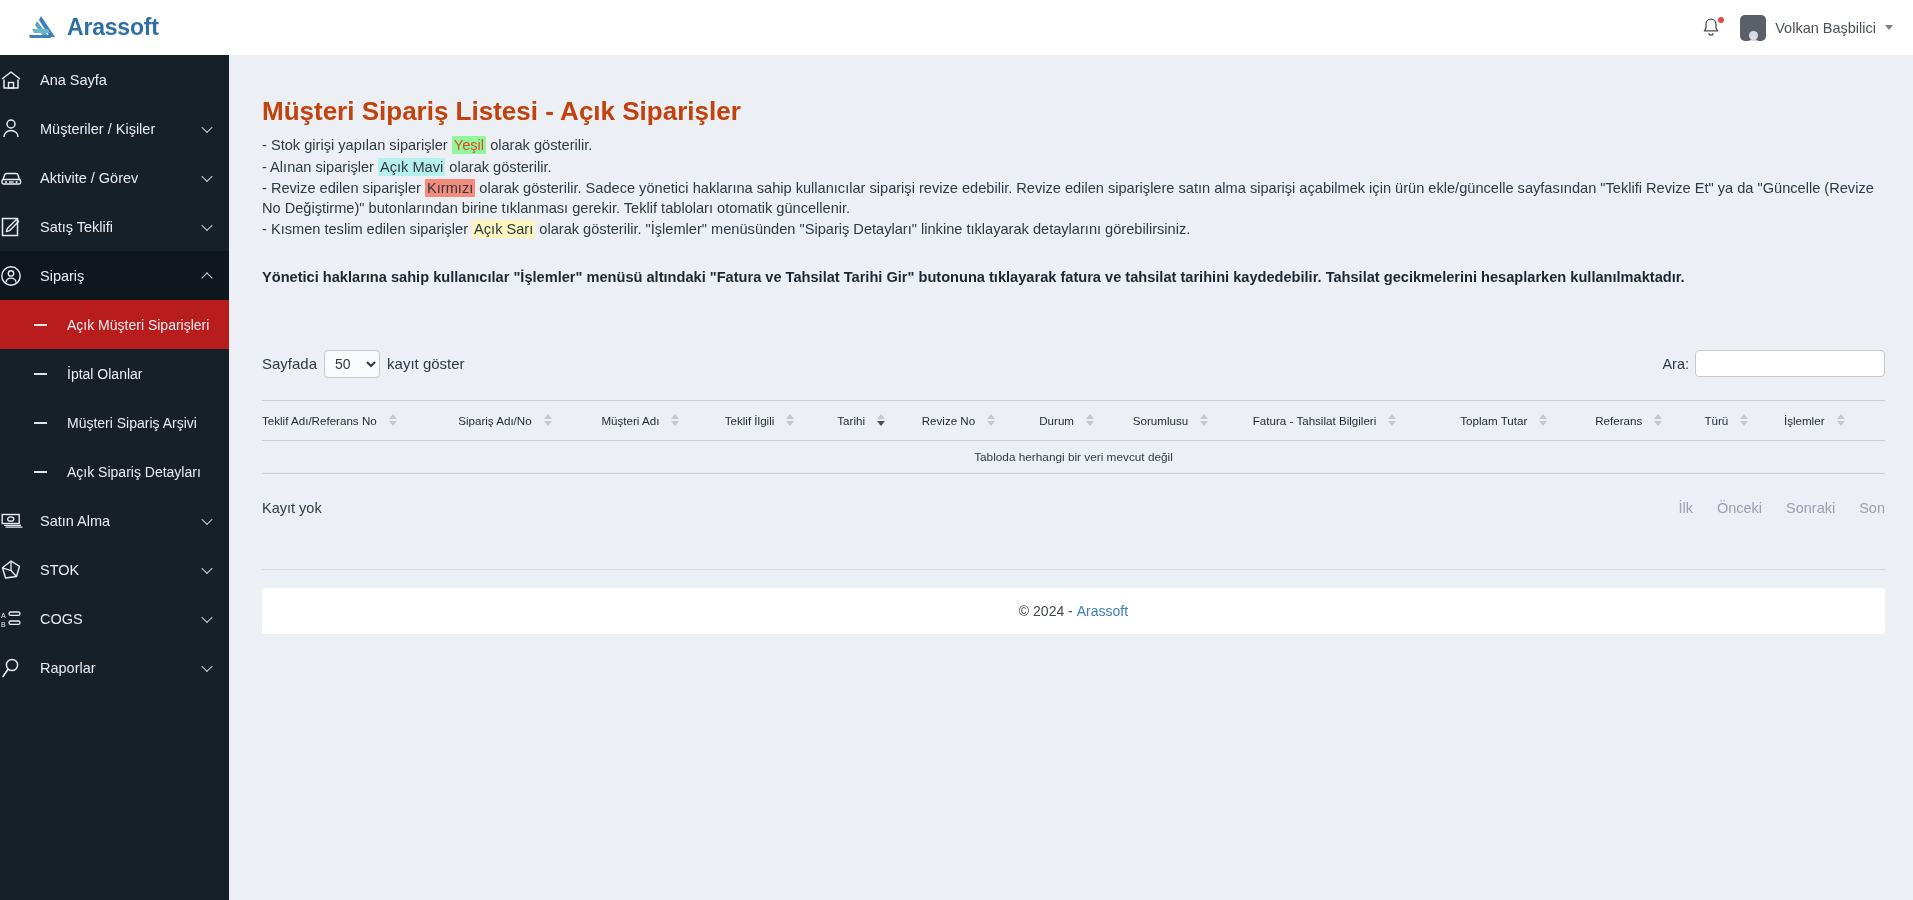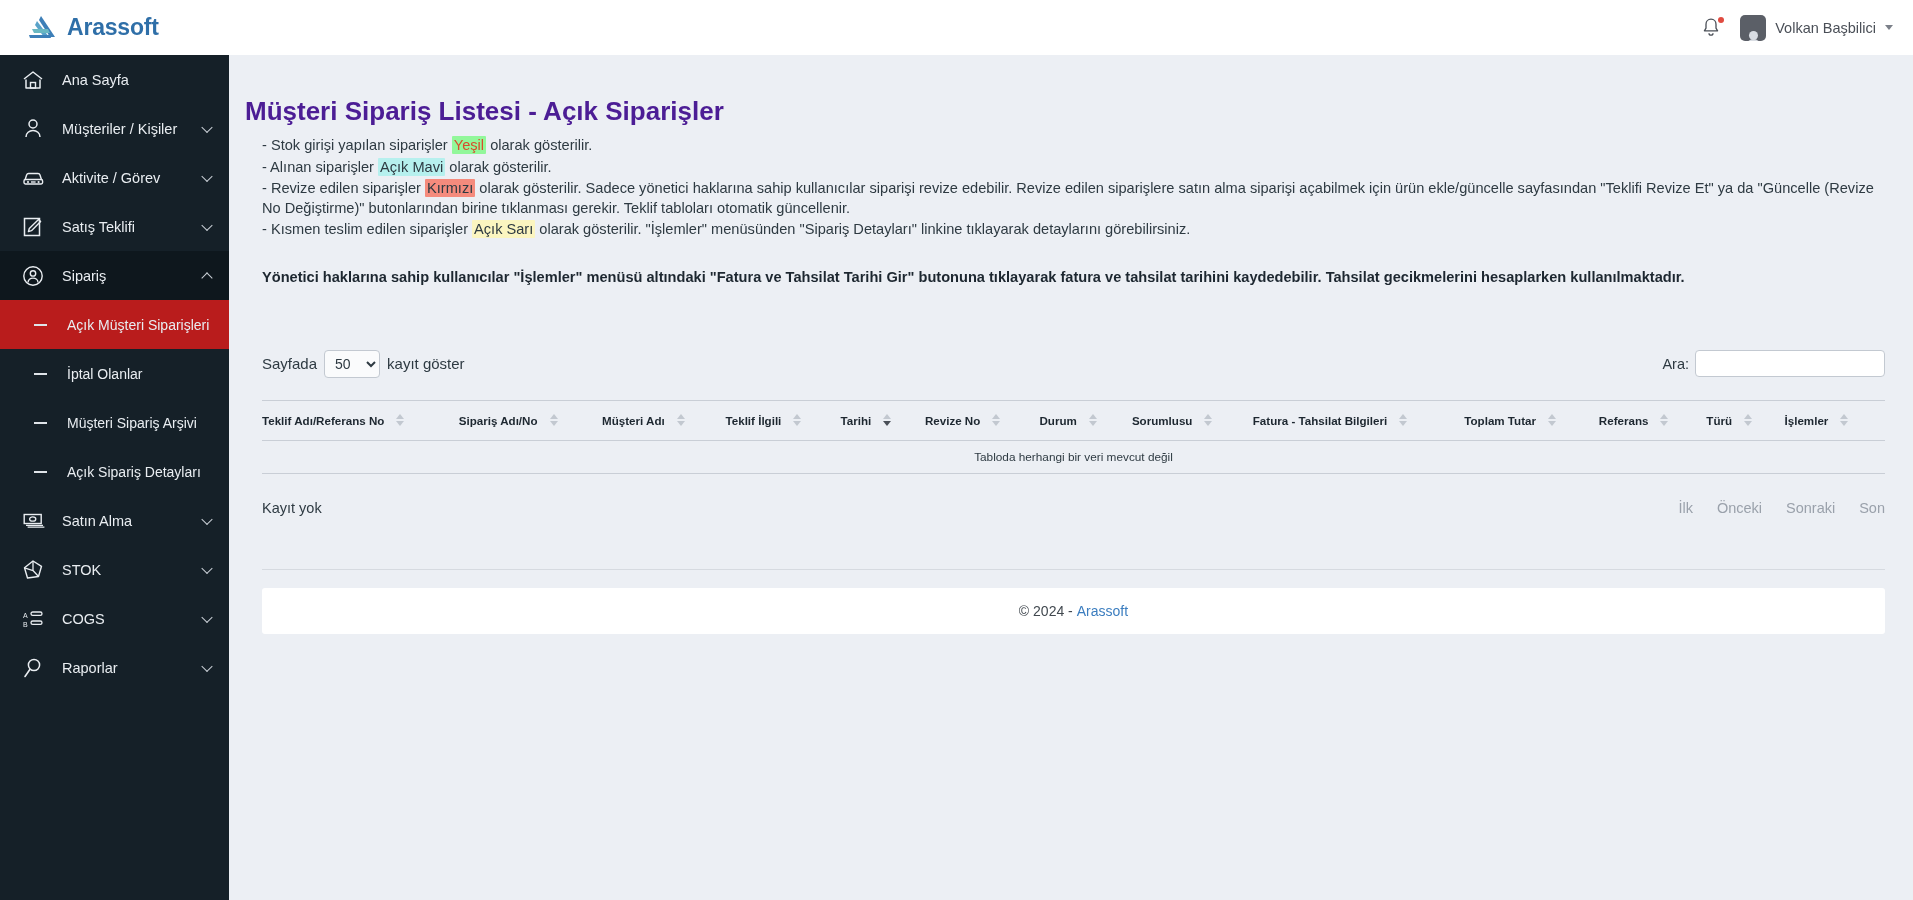--- a/index.html
+++ b/index.html
@@ -59,21 +59,21 @@
 
   
   .sidebar {
     position: absolute; top: 55px; left: 0;
     width: 229px; height: 845px;
     background: #152028;
     overflow: hidden;
   }
   .nav-item {
     display: flex; align-items: center;
-    height: 49px; padding-left: 22px;
+    height: 49px; 
     color: #e9edf1; font-size: 14.5px;
     cursor: pointer; position: relative;
     white-space: nowrap;
   }
   .nav-item.group-open { background: #0e171d; }
   .nav-item.sub {
     padding-left: 30px; font-size: 14px; height: 49px;
   }
   .nav-item.sub.active { background: #b91c1c; }
   .nav-ico {
@@ -96,22 +96,22 @@
   .chev.up { transform: translateY(-25%) rotate(-135deg); }
 
   
   .main {
     position: absolute; top: 55px; left: 229px;
     width: 1684px; height: 845px;
     background: #eceff4;
     overflow: hidden;
   }
   .page-title {
-    font-size: 26px; font-weight: bold; color: #4c1d95;
-    margin: 41px 0 9px 16px;
+    font-size: 26px; font-weight: bold; color: #c2410c;
+    margin: 41px 0 9px 33px;
   }
   .info-lines { margin-left: 33px; margin-right: 20px; }
   .info-line {
     font-size: 14.6px; color: #2e3a42; line-height: 19.6px;
     margin-bottom: 2px;
   }
   .hl { padding: 1px 2px; border-radius: 1px; }
   .hl-green { background: #92f79a; color: #d94a2b; }
   .hl-cyan  { background: #b6f0ee; color: #2e3a42; }
   .hl-red   { background: #f58b7d; color: #2e3a42; }
@@ -148,21 +148,21 @@
   .search-input {
     width: 190px; height: 27px;
     border: 1px solid #c3c9d1; border-radius: 4px;
     background: #fff; outline: none;
     font-family: "Liberation Sans", sans-serif; font-size: 13px;
     padding: 0 6px;
   }
 
   table.dt { width: 100%; border-collapse: collapse; }
   table.dt thead th {
-    font-size: 11.6px; font-weight: bold; color: #1d2730;
+    font-size: 11.6px; font-weight: normal; color: #1d2730;
     text-align: center; white-space: nowrap;
     padding: 13px 18px 13px 0;
     border-top: 1px solid #c9ced6;
     border-bottom: 1px solid #c9ced6;
     position: relative;
   }
   .th-inner { display: flex; align-items: center; gap: 12px; }
   .sorter { display: inline-flex; flex-direction: column; gap: 2px; }
   .sorter i {
     width: 0; height: 0; display: block;

